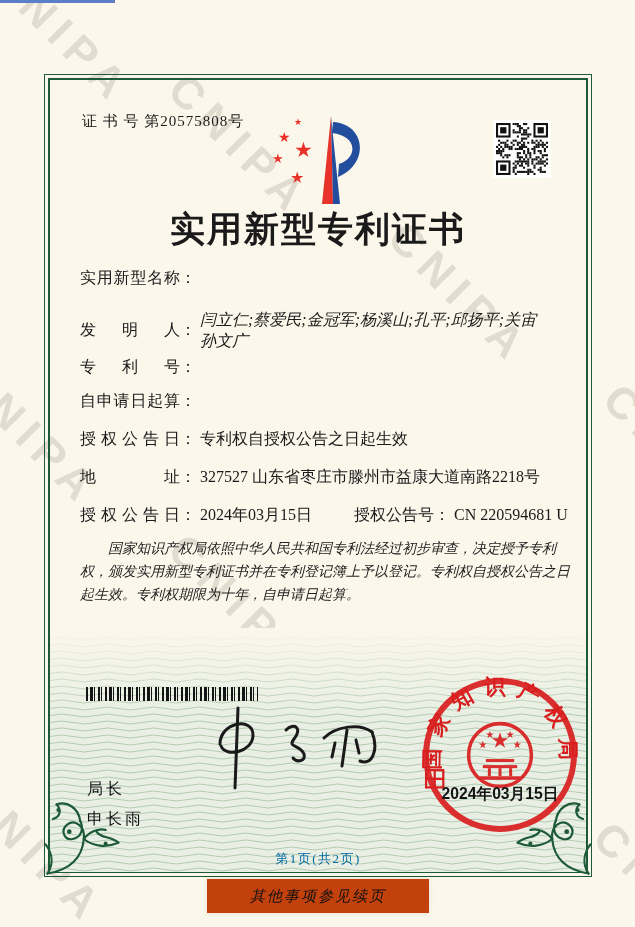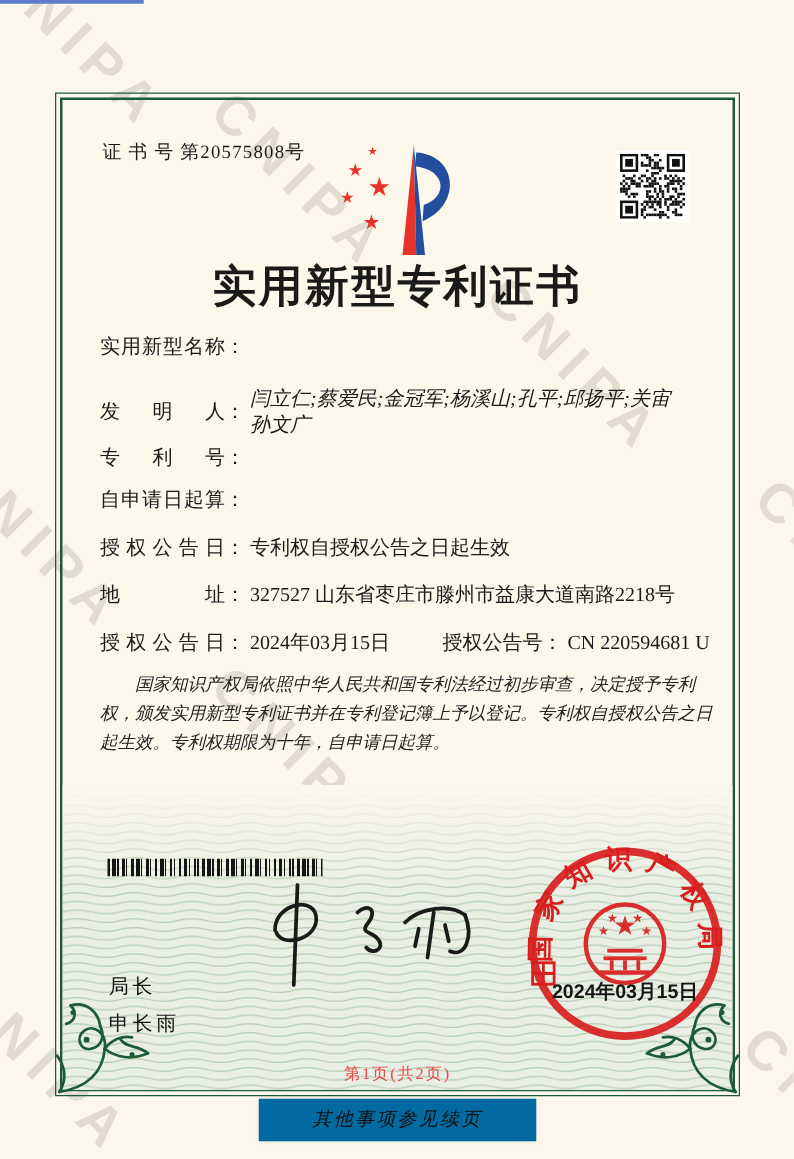--- a/index.html
+++ b/index.html
@@ -57,25 +57,25 @@
     background:repeating-linear-gradient(90deg,
       #151515 0 2px,transparent 2px 4px,#151515 4px 7px,transparent 7px 8px,
       #151515 8px 9px,transparent 9px 12px,#151515 12px 14px,transparent 14px 15px,
       #151515 15px 16px,transparent 16px 19px);
   }
   .signer{position:absolute;left:37px;top:660px;z-index:3;
     font-family:"Liberation Sans","DejaVu Sans",sans-serif;font-size:16px;letter-spacing:3px;color:#111;margin-top:39px;}
   .signer div{margin-bottom:9px;}
   .signature{position:absolute;left:140px;top:622px;width:215px;height:95px;z-index:3;}
   .seal{position:absolute;left:369px;top:594px;width:162px;height:162px;z-index:4;}
-  .pagenum{position:absolute;left:0;right:0;top:770px;text-align:center;font-size:13px;letter-spacing:1.5px;z-index:3;color:#ef4444;}
+  .pagenum{position:absolute;left:0;right:0;top:770px;text-align:center;font-size:13px;letter-spacing:1.5px;z-index:3;color:#0369a1;}
   
   .footer-box{
     position:absolute;left:207px;top:879px;width:222px;height:34px;z-index:2;
-    background:#0369a1;box-shadow:0 0 5px rgba(0,0,0,0.10);
+    background:#c2410c;box-shadow:0 0 5px rgba(0,0,0,0.10);
     text-align:center;line-height:34px;font-size:15px;font-style:italic;letter-spacing:2px;color:#111;
   }
 </style>
 </head>
 <body>
 
 <div class="wm-layer">
   <span class="wm" style="left:-28px;top:8px">CNIPA</span>
   <span class="wm" style="left:150px;top:120px">CNIPA</span>
   <span class="wm" style="left:370px;top:268px">CNIPA</span>

